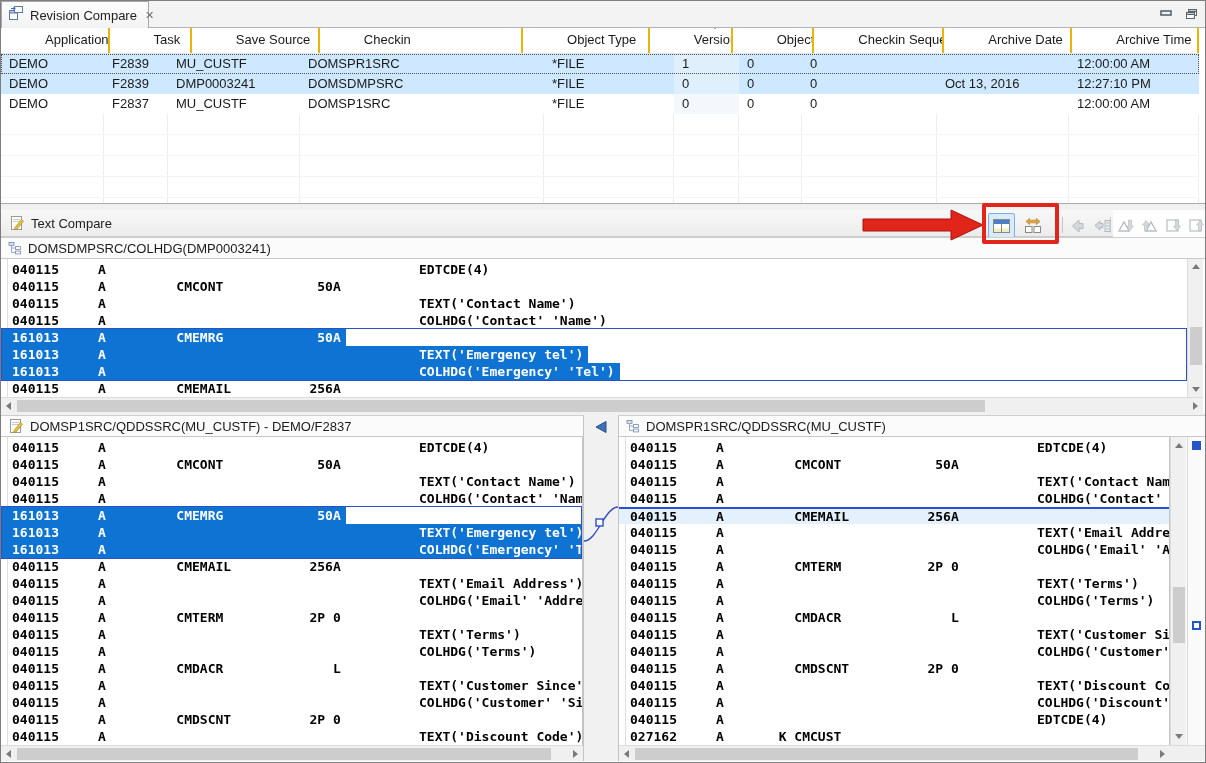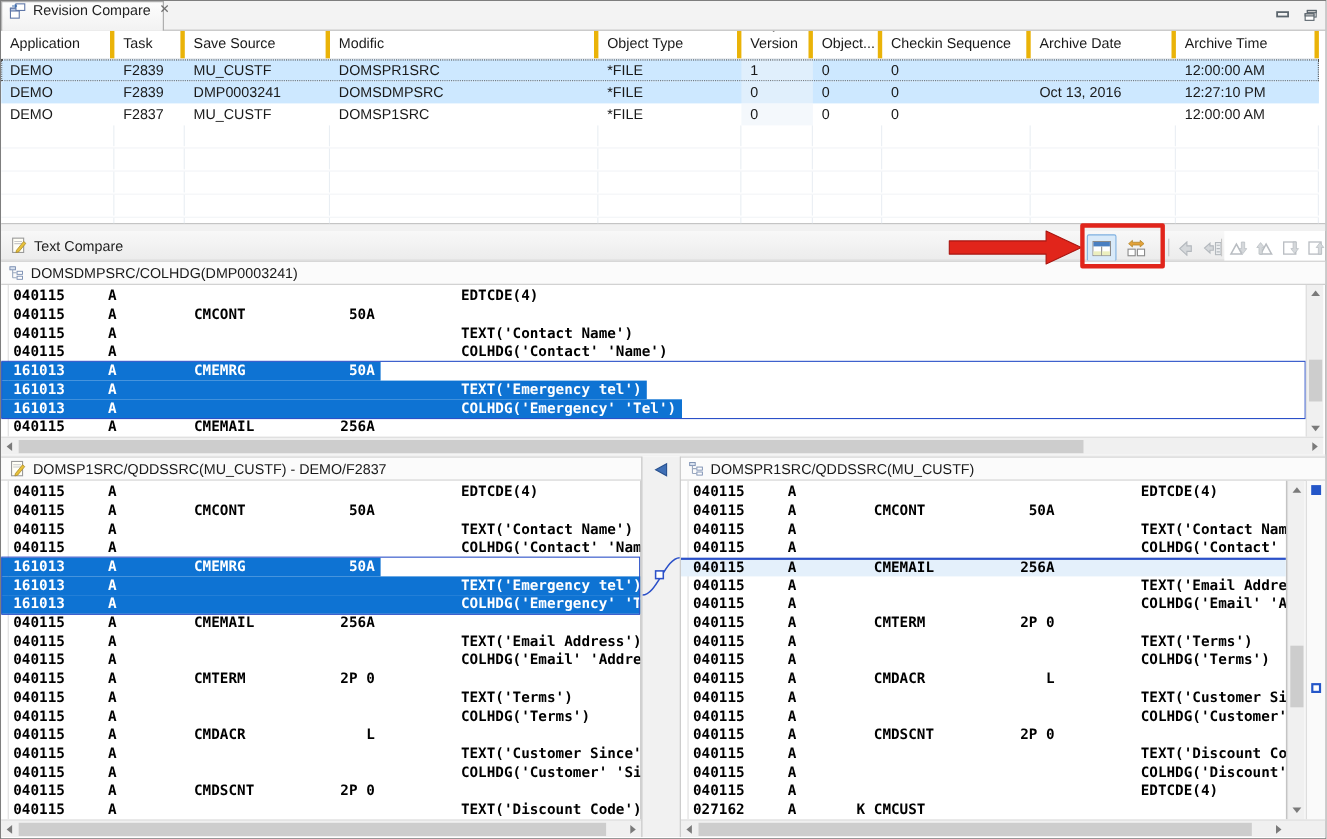--- a/index.html
+++ b/index.html
@@ -1,29 +1,29 @@
 <!DOCTYPE html>
 <html><head>
 <meta charset="utf-8">
 <style>
   html,body{margin:0;padding:0;background:#e8e8e8;font-family:"Liberation Sans",sans-serif;}
   #window{position:relative;width:1204px;height:761px;background:#fff;border:1px solid #7e7e7e;overflow:hidden;
           font-family:"Liberation Sans",sans-serif;color:#1a1a1a;}
   
   .tabbar{position:absolute;left:0;top:0;width:1204px;height:27px;background:#f3f3f3;border-bottom:1px solid #b2b2b2;box-sizing:border-box;}
   .tab{position:absolute;left:0;top:0;height:27px;width:148px;box-sizing:border-box;background:linear-gradient(#fdfdfd,#f2f2f2);
-       border:1px solid #a8a8a8;border-bottom:none;display:flex;gap:6px;padding:0 6px;}
+       border:1px solid #a8a8a8;border-bottom:none;display:flex;align-items:center;gap:6px;padding:0 6px;}
   .tab-label{font-size:13px;color:#222;white-space:nowrap;}
   .tab-close{font-size:11px;color:#6f6f6f;margin-left:2px;cursor:pointer;}
   .win-ctl{position:absolute;top:6px;width:20px;height:14px;display:flex;align-items:center;justify-content:center;}
   
   .rtable{position:absolute;left:0;top:27px;width:1204px;height:176px;background:#fff;border-bottom:1px solid #ababab;box-sizing:border-box;overflow:hidden;}
   .t-row{display:flex;width:1198px;height:20px;line-height:20px;font-size:13px;position:relative;}
   .t-head{height:25px;line-height:24px;border-bottom:1px solid #e3e7ec;}
-  .t-head .cell{color:#1a1a1a;border-right:4px solid #eab308;position:relative;}
+  .t-head .cell{color:#1a1a1a;border-right:2px solid #eab308;position:relative;margin-left:36px;}
   .cell{display:inline-block;box-sizing:border-box;padding-left:8px;overflow:hidden;white-space:nowrap;}
   .t-row .cell:nth-child(1){width:103px}.t-row .cell:nth-child(2){width:64px}.t-row .cell:nth-child(3){width:132px}
   .t-row .cell:nth-child(4){width:244px}.t-row .cell:nth-child(5){width:130px}.t-row .cell:nth-child(6){width:65px}
   .t-row .cell:nth-child(7){width:63px}.t-row .cell:nth-child(8){width:135px}.t-row .cell:nth-child(9){width:132px}
   .t-row .cell:nth-child(10){width:130px}
   .t-row.selected{background:#cde8ff;}
   .t-row.selected .cell:nth-child(6){background:#e0effc;}
   .t-row:not(.selected):not(.t-head) .cell:nth-child(6){background:#f4f8fc;}
   .t-row.focused{outline:1px dotted #4f4f4f;outline-offset:-1px;}
   .t-row.empty .cell{border-right:1px solid #e9eef3;height:19px;background:none !important;}
@@ -99,21 +99,21 @@
         <rect x="1.5" y="4.5" width="8" height="2" fill="#c9c9c9" stroke="#5a646c"></rect>
       </svg>
     </span>
   </div>
 
   <div class="rtable">
     <div class="t-row t-head">
       <span class="cell">Application</span>
         <span class="cell">Task</span>
         <span class="cell">Save Source</span>
-        <span class="cell">Modific</span>
+        <span class="cell">Checkin</span>
         <span class="cell">Object Type</span>
         <span class="cell">Version<span class="sort-glyph">∨</span></span>
         <span class="cell">Object...</span>
         <span class="cell">Checkin Sequence</span>
         <span class="cell">Archive Date</span>
         <span class="cell">Archive Time</span>
     </div>
     <div>
 
         <div class="t-row selected focused">

